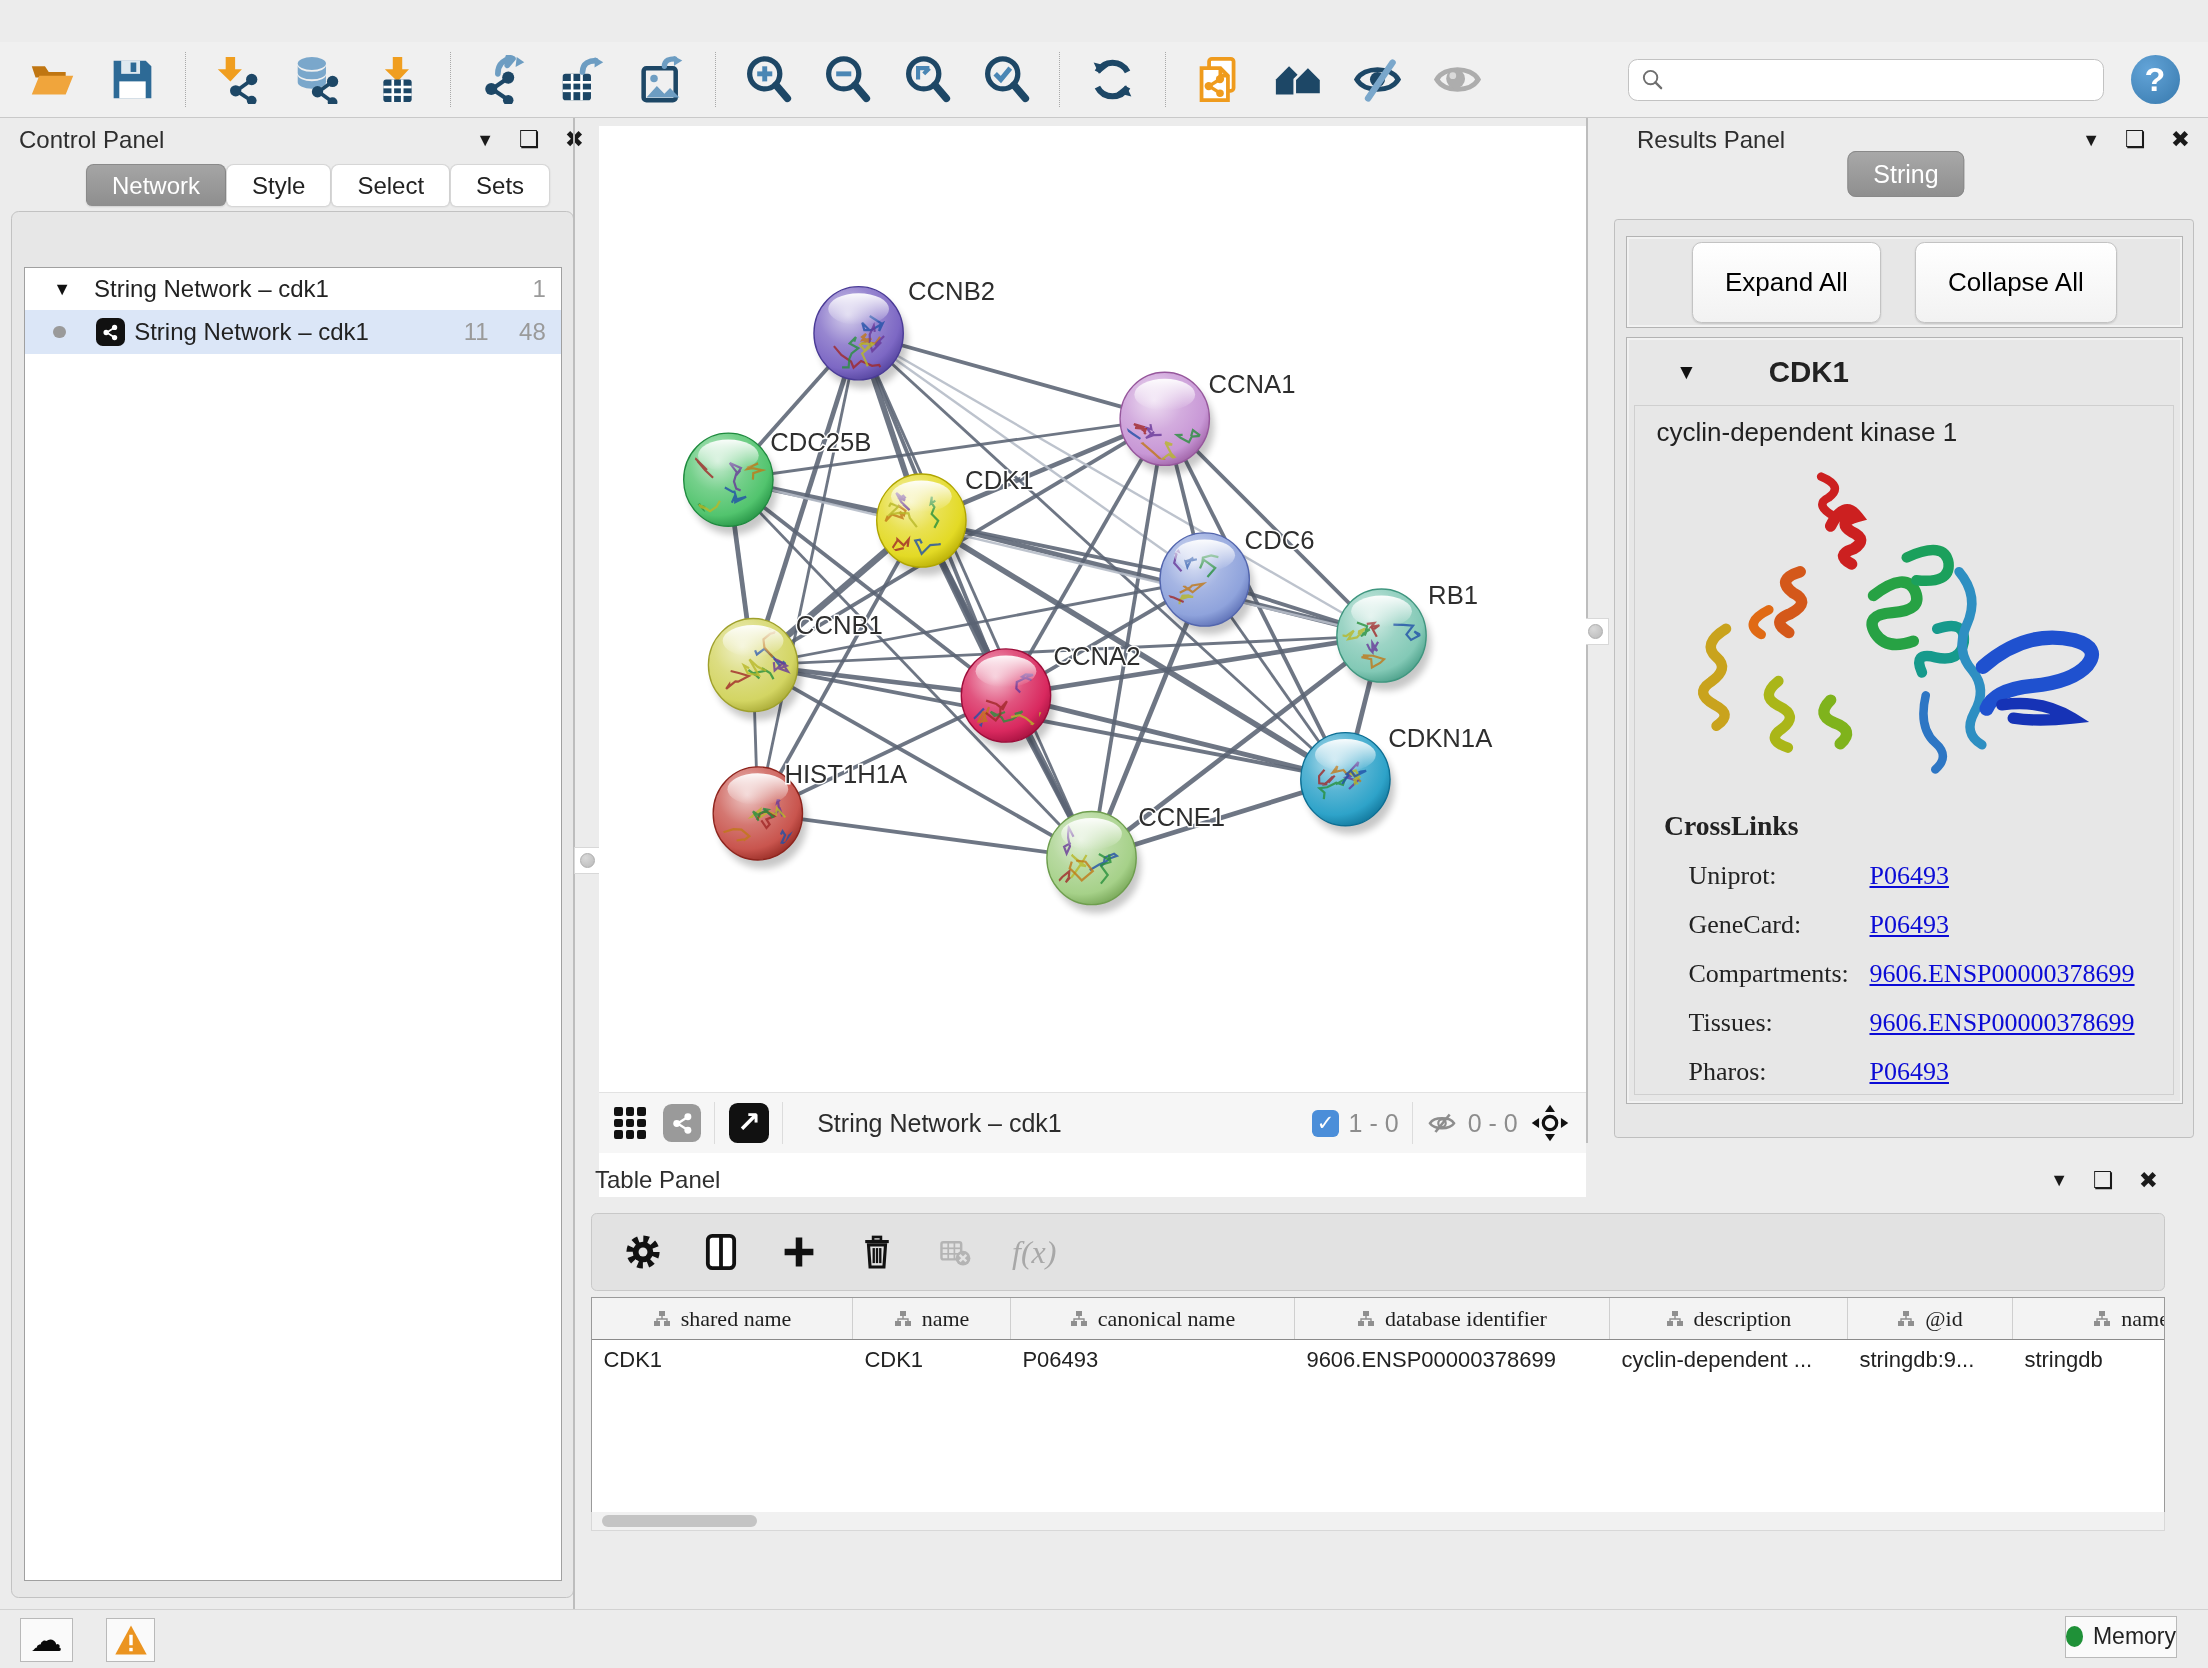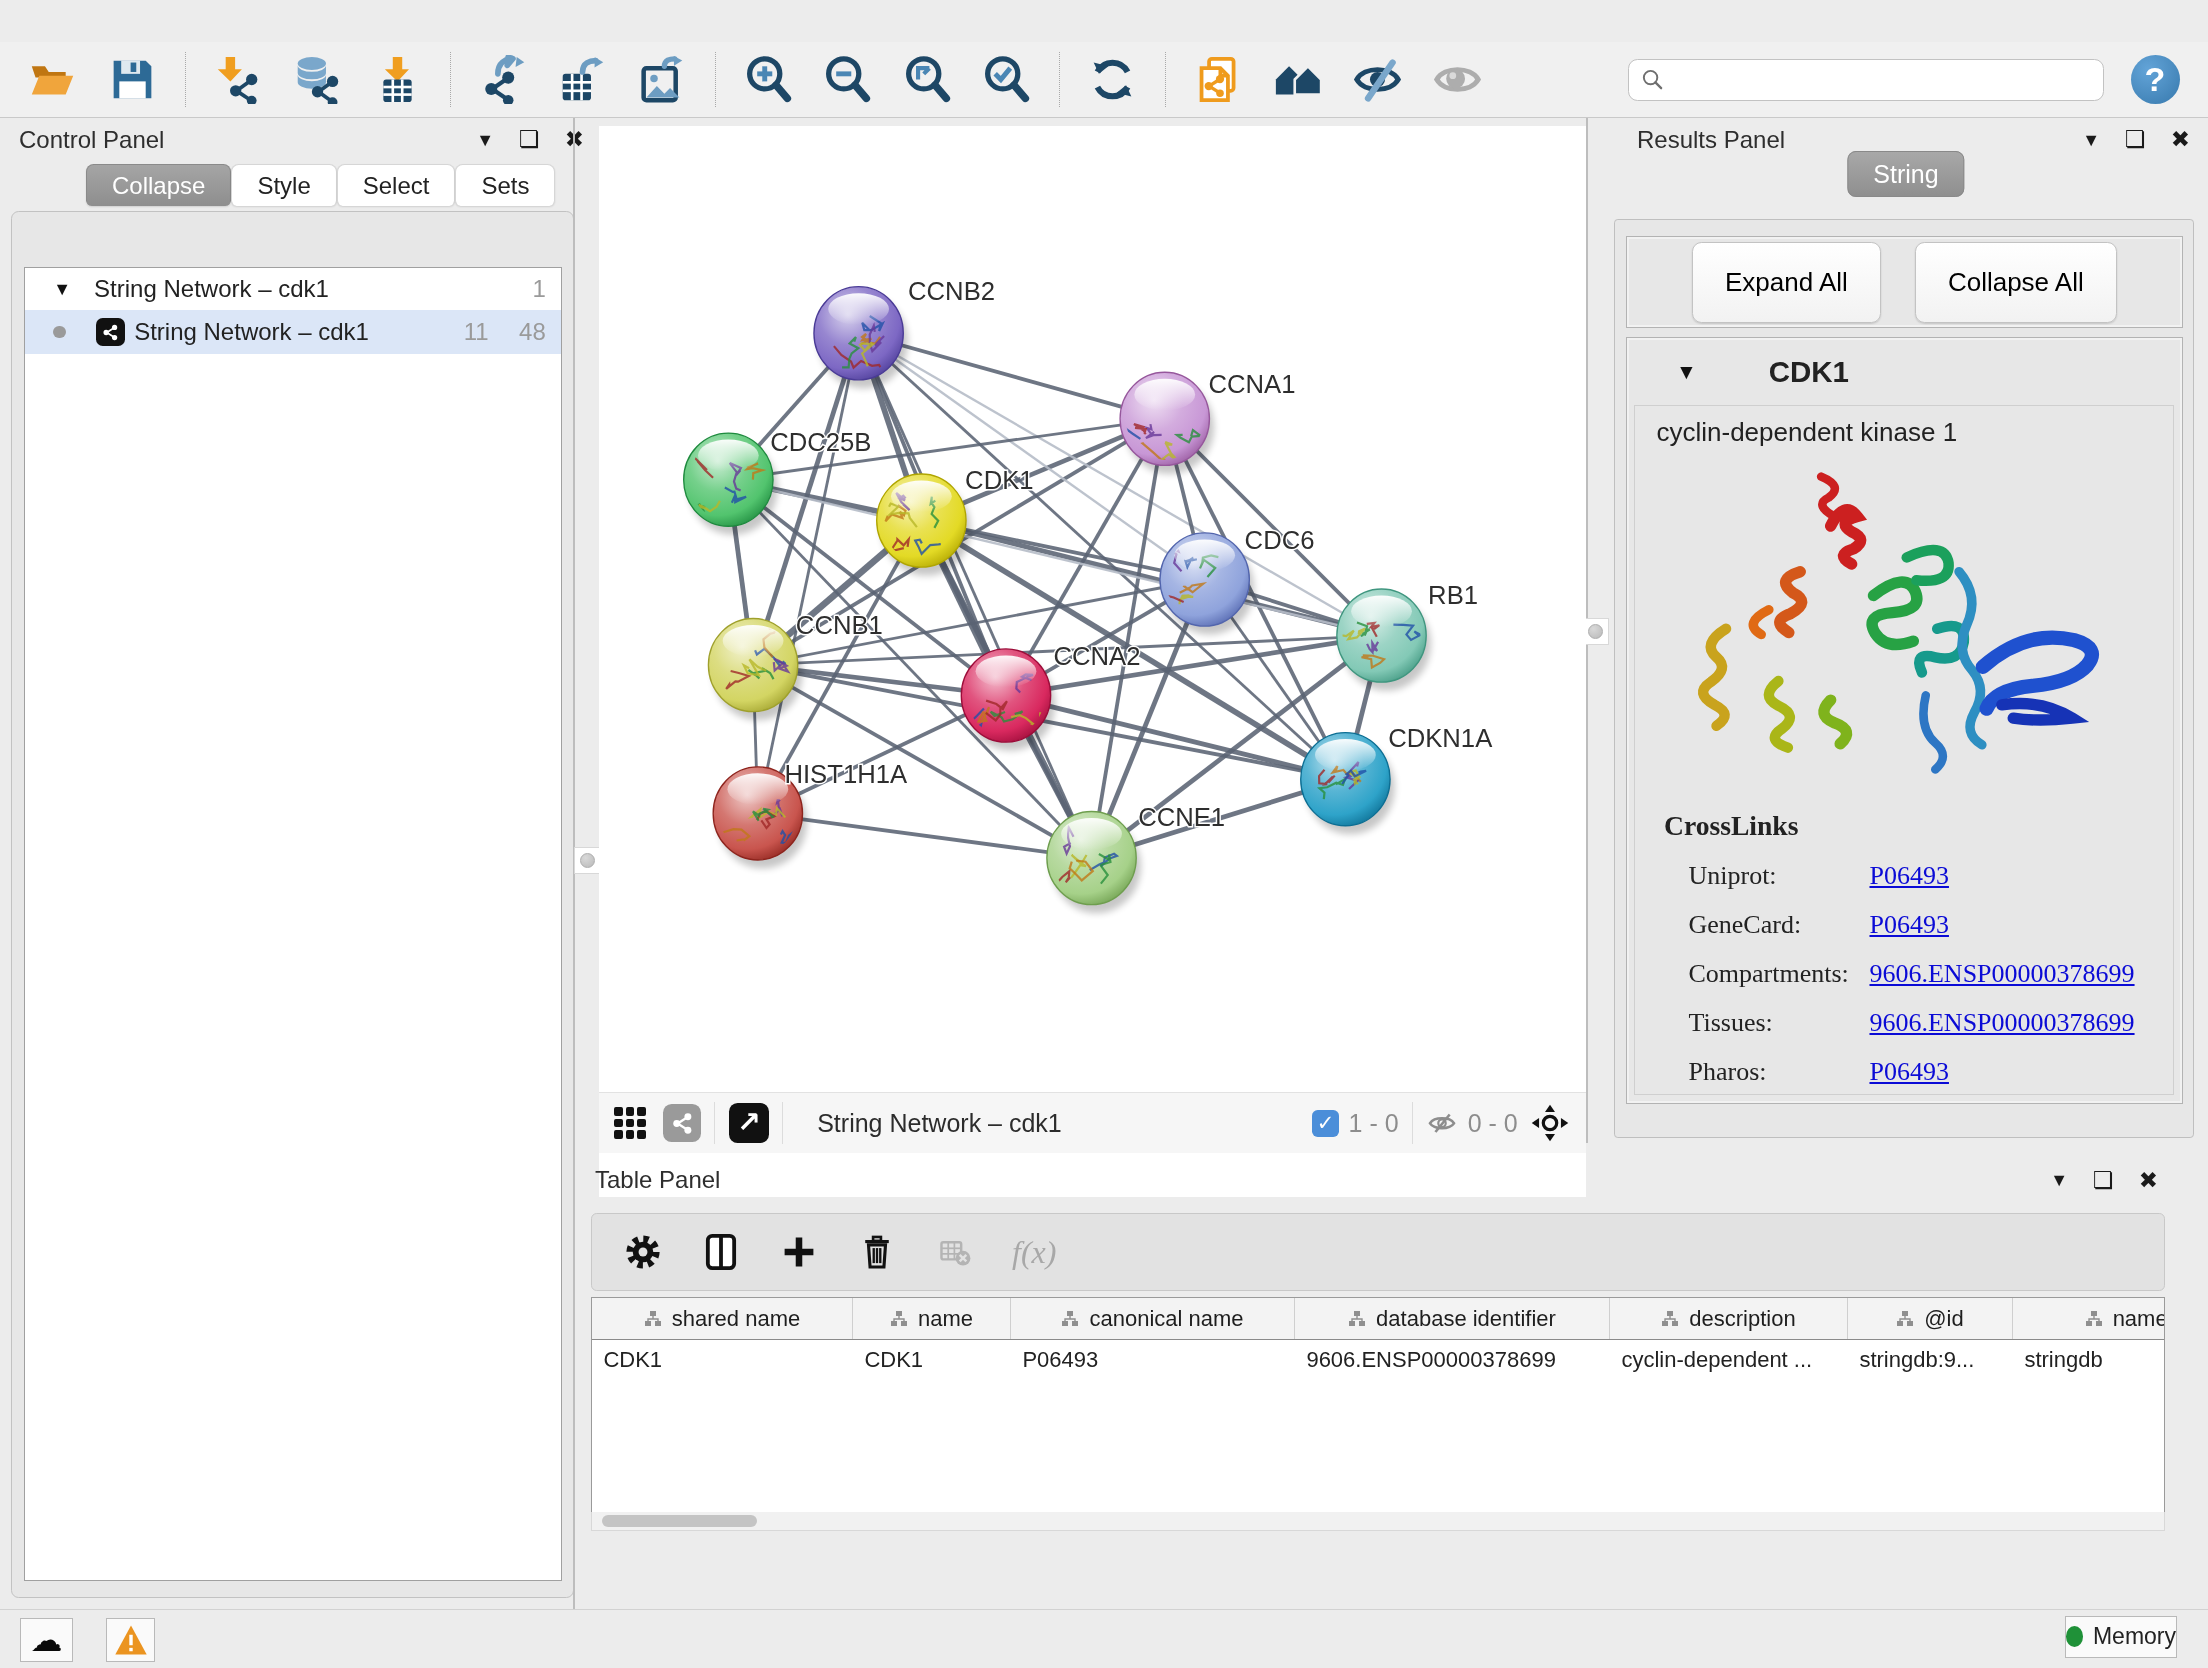--- a/index.html
+++ b/index.html
@@ -97,21 +97,21 @@
   .xl-row a { color:#0b0bd6; text-decoration:underline; cursor:pointer; }
 
   
   .table-panel { position:absolute; left:574px; top:1143px; width:1603px; height:466px; }
   .tp-header { position:absolute; left:21px; right:19px; top:23px; display:flex; align-items:center; }
   .tp-toolbar { position:absolute; left:17px; top:70px; width:1574px; height:78px; background:#e2e2e2; border:1px solid #c8c8c8; border-radius:5.7px; display:flex; align-items:center; gap:36px; padding-left:30px; }
   .tp-toolbar .tico { width:42px; height:42px; display:flex; align-items:center; justify-content:center; cursor:pointer; }
   .fx { font-family:"Liberation Serif","DejaVu Serif",serif; font-style:italic; font-size:32px; color:#a8a8a8; }
   .tbl { position:absolute; left:17px; top:154px; width:1574px; height:234px; background:#fff; border:1px solid #9a9a9a; overflow:hidden; }
   .tbl-head { display:grid; grid-template-columns:261px 158px 284px 315px 238px 165px 285px; height:42px; background:#f3f3f3; border-bottom:1.9px solid #8a8a8a; }
-  .th { display:flex; align-items:center; justify-content:center; gap:10px; font-size:22px; color:#1e1e1e; border-right:1px solid #cfcfcf; overflow:hidden; white-space:nowrap; }
+  .th { display:flex; align-items:center; justify-content:center; gap:10px; font-size:22px; color:#1e1e1e; border-right:1px solid #cfcfcf; overflow:hidden; white-space:nowrap;font-family:Liberation Serif, serif; }
   .tbl-row { display:grid; grid-template-columns:261px 158px 284px 315px 238px 165px 285px; height:40px; }
   .td { font-size:22px; display:flex; align-items:center; padding-left:11.4px; overflow:hidden; white-space:nowrap; }
   .hscroll { position:absolute; left:17px; top:369px; width:1574px; height:19px; background:#f1f1f1; border:1px solid #d8d8d8; border-top:none; }
   .hthumb { position:absolute; left:9.5px; top:2.9px; width:155px; height:12.4px; background:#c4c4c4; border-radius:6.7px; }
   .tp-tabs { position:absolute; left:518px; top:411px; display:flex; }
   .tp-tabs .tabbtn { height:49px; font-size:26px; border-radius:8.6px; }
 
   
   .statusbar { position:absolute; left:0; top:1609px; width:2208px; height:59px; background:#ececec; border-top:1px solid #d2d2d2; }
   .sb-btn { position:absolute; background:#fafafa; border:1.9px solid #b9b9b9; display:flex; align-items:center; justify-content:center; cursor:pointer; }
@@ -320,21 +320,21 @@
     <div class="cp-header">
       <div class="ptitle">Control Panel</div>
       <div style="flex:1"></div>
       <div class="pctrl">
         <span style="font-size:18px;">▼</span>
         <span>❏</span>
         <span>✖</span>
       </div>
     </div>
     <div class="cp-tabs">
-      <div class="tabbtn sel">Collapse</div>
+      <div class="tabbtn sel">Network</div>
       <div class="tabbtn">Style</div>
       <div class="tabbtn">Select</div>
       <div class="tabbtn">Sets</div>
     </div>
     <div class="cp-box">
       <div class="tree">
         <div class="trow root">
           <span class="tri">▼</span>
           <span>String Network – cdk1</span>
           <span style="flex:1"></span>

